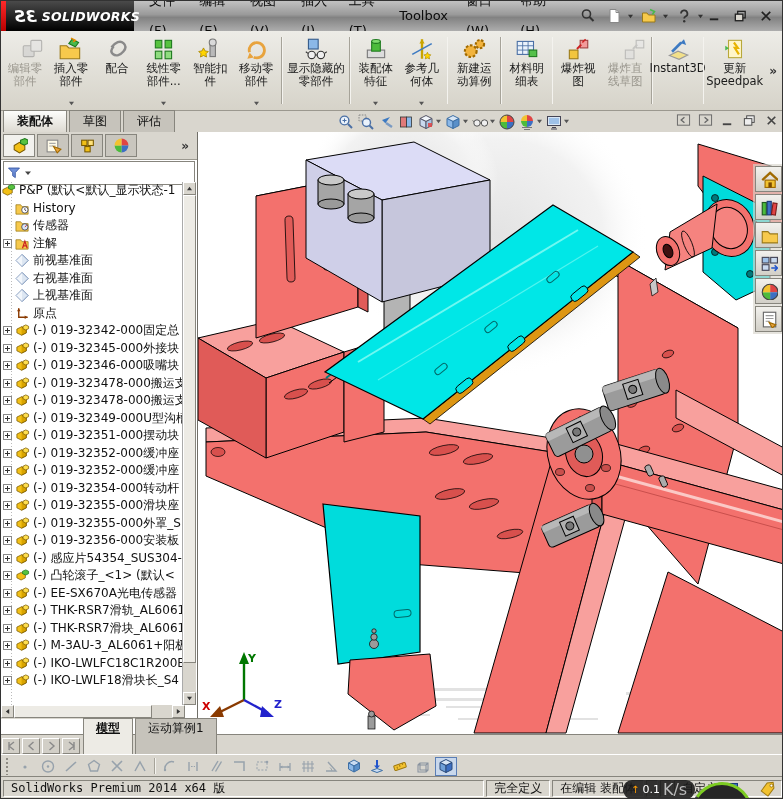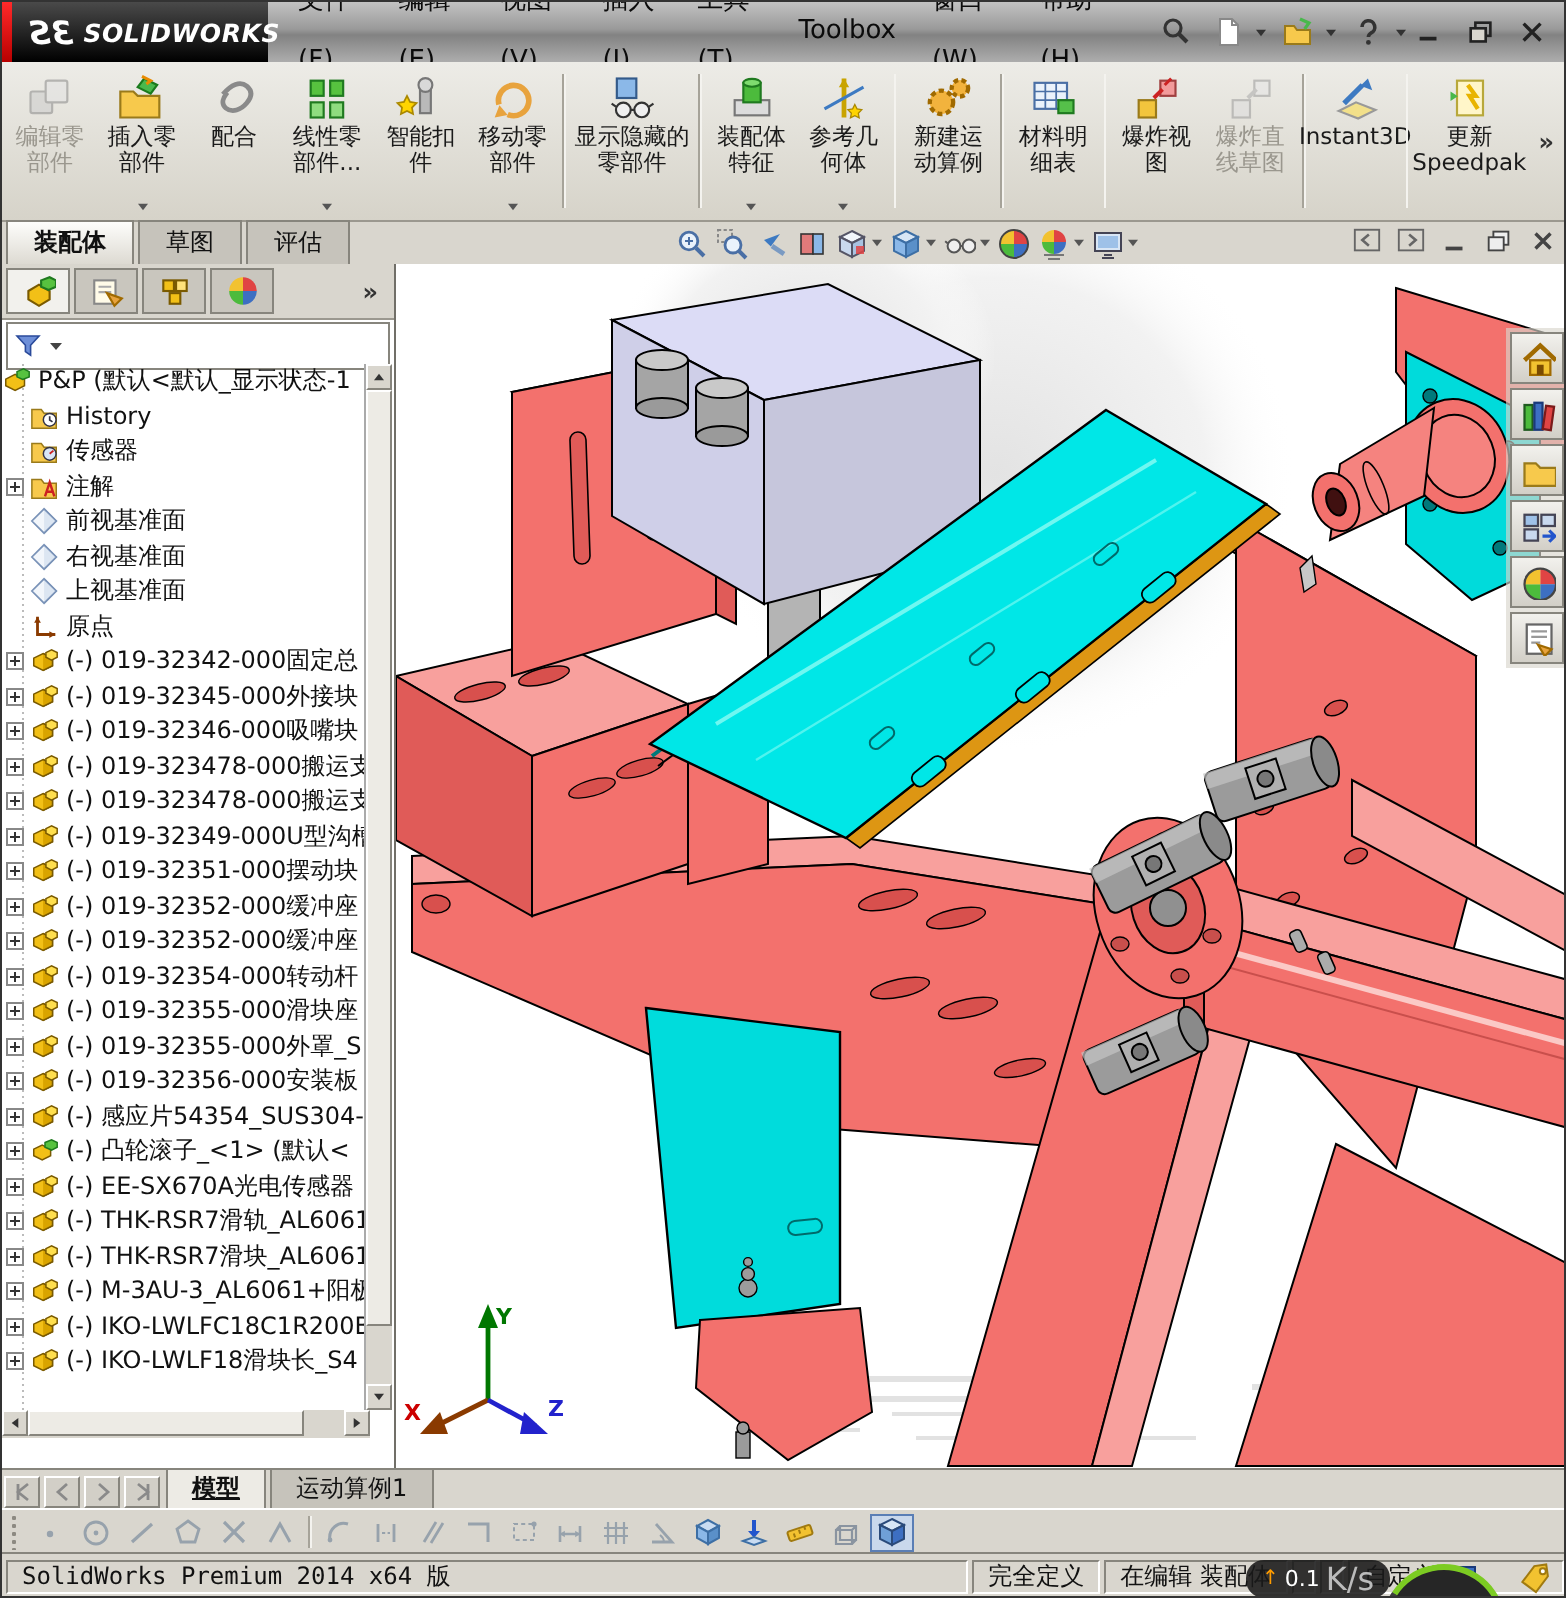--- a/index.html
+++ b/index.html
@@ -21,21 +21,21 @@
   .dda{font-size:8px;color:#222;margin-left:-2px;}
   #wincontrols{margin-left:auto;display:flex;gap:6px;padding-right:8px;}
   .wbtn{width:20px;height:18px;display:flex;align-items:center;justify-content:center;}
   
   #cmdbar{position:absolute;left:0;top:30px;width:783px;height:80px;
     background:linear-gradient(#EDECE7,#D6D3C9);border-bottom:1px solid #9B988F;
     display:flex;align-items:stretch;padding:2px 1px;box-sizing:border-box;}
   .cmdbtn{flex:0 1 auto;min-width:42px;max-width:64px;display:flex;flex-direction:column;align-items:center;
     justify-content:flex-start;padding:3px 2px 1px;text-align:center;line-height:13px;font-size:11.5px;color:#1a1a1a;}
   .cmdbtn .ci{width:26px;height:26px;flex:none;}
-  .cmdbtn.disabled{color:#9a978e;}
+  .cmdbtn.disabled{color:#9a978e;align-items:flex-end;}
   .cmdbtn.disabled svg{filter:grayscale(1);opacity:.55;}
   .cmd-sep{width:1px;background:#A6A399;border-right:1px solid #F4F3EF;margin:4px 2px;}
   .cmd-dd{margin-top:auto;padding-bottom:1px;}
   #cmd-overflow{margin-left:auto;align-self:center;padding:0 6px;color:#333;font-weight:bold;}
   
   #tabrow{position:absolute;left:0;top:110px;width:783px;height:21px;background:#D9D6CE;border-bottom:1px solid #9B988F;}
   #ribbontabs{position:absolute;left:2px;top:0;display:flex;height:21px;align-items:flex-end;}
   .rtab{padding:2px 13px 2px;border:1px solid #87857D;border-bottom:none;background:#C6C3BB;margin-right:2px;font-size:12px;}
   .rtab.active{background:linear-gradient(#FDFDFB,#DDDAD2);font-weight:bold;}
   #viewtools{position:absolute;left:336px;top:1px;display:flex;align-items:center;gap:2px;height:19px;}
@@ -70,21 +70,21 @@
   #hfill{flex:1;}
   
   #viewport{position:absolute;left:197px;top:0;width:586px;height:602px;background:#fff;overflow:hidden;}
   #taskpane{position:absolute;right:0;top:32px;display:flex;flex-direction:column;gap:2px;padding:2px;background:rgba(216,213,205,.65);}
   .tpbtn{width:25px;height:24px;background:linear-gradient(#F2F1ED,#D2CFC7);border:1px solid #87857D;
     display:flex;align-items:center;justify-content:center;}
   
   #modeltabs{position:absolute;left:0;top:733px;width:783px;height:20px;background:#D9D6CE;border-top:1px solid #87857D;display:flex;align-items:flex-end;}
   .navbtn{width:18px;height:16px;margin:0 1px 1px 1px;background:#D2CFC7;border:1px solid;border-color:#FFF #87857D #87857D #FFF;
     display:flex;align-items:center;justify-content:center;box-sizing:border-box;}
-  .mtab{padding:1px 12px 2px;font-size:12px;border:1px solid #87857D;border-bottom:none;margin-left:2px;background:#C6C3BB;}
+  .mtab{padding:1px 12px 18px;font-size:12px;border:1px solid #87857D;border-bottom:none;margin-left:2px;background:#C6C3BB;}
   .mtab.active{background:#EDEBE5;font-weight:bold;text-decoration:underline;}
   
   #sketchbar{position:absolute;left:0;top:753px;width:783px;height:22px;background:#D9D6CE;border-top:1px solid #FFF;
     display:flex;align-items:center;gap:1px;padding-left:4px;}
   .skt{width:22px;height:19px;display:flex;align-items:center;justify-content:center;}
   .skt.pressed{border:1px solid #5A7EB5;background:#C9D8EC;box-sizing:border-box;}
   .sk-sep{width:1px;height:16px;background:#A6A399;border-right:1px solid #F4F3EF;margin:0 2px;}
   .grip{width:5px;height:18px;margin-right:3px;
     background-image:radial-gradient(circle,#8d8a82 1px,transparent 1.2px);background-size:4px 4px;}
   

